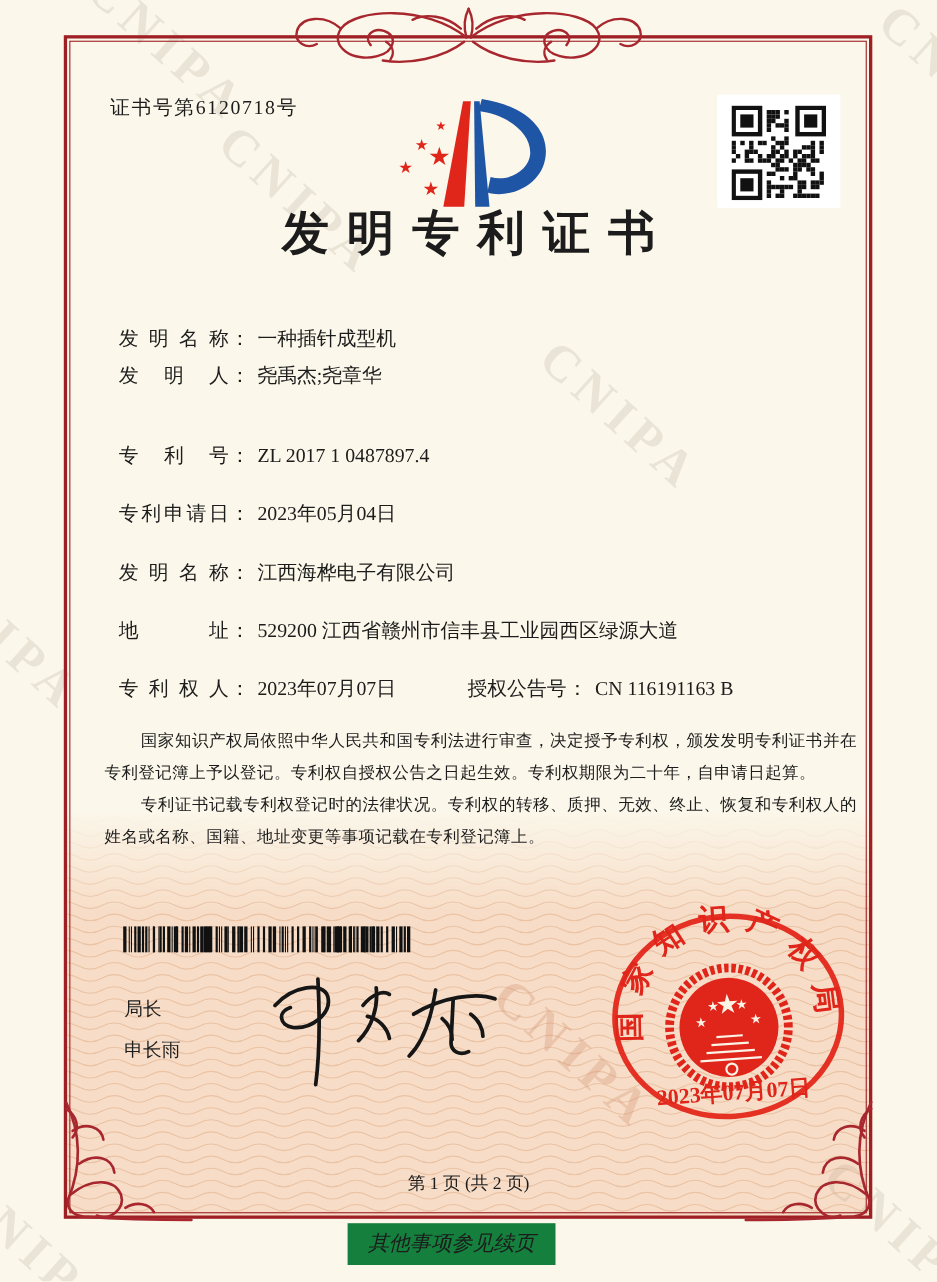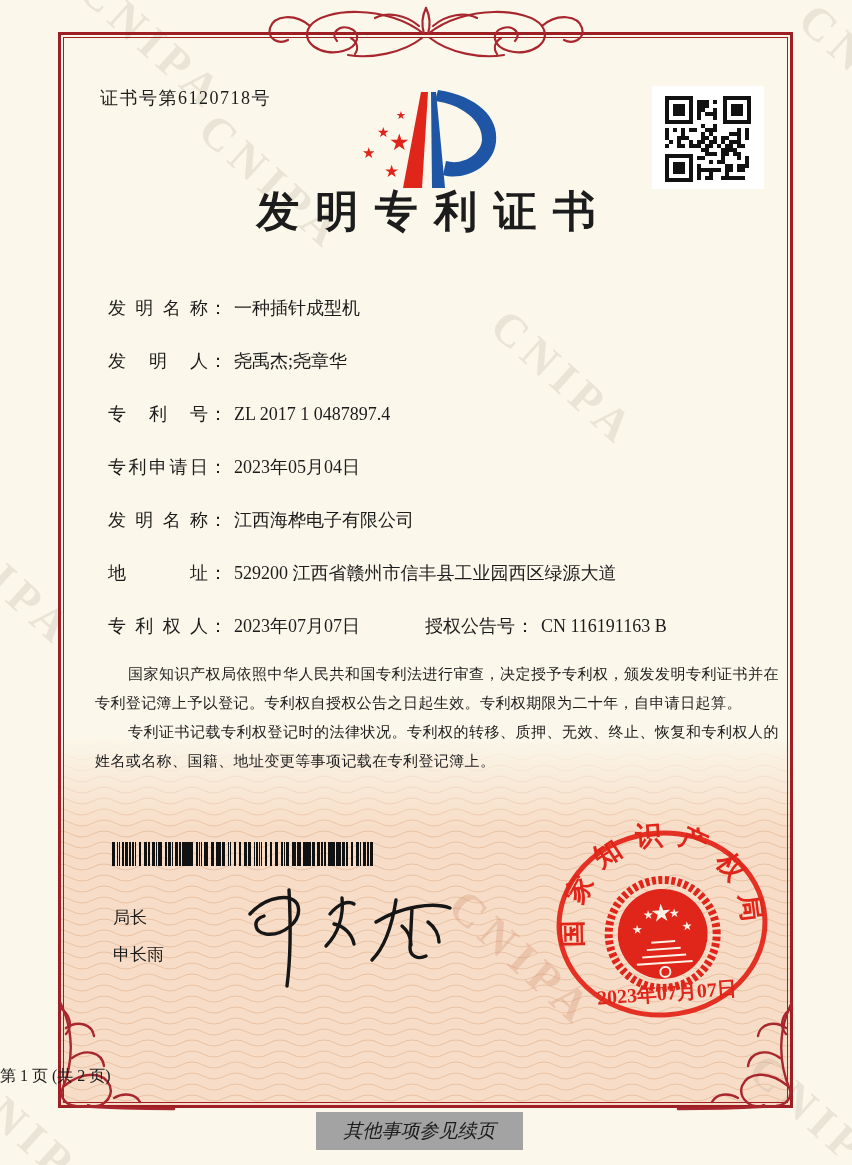--- a/index.html
+++ b/index.html
@@ -39,22 +39,22 @@
            text-align:justify;letter-spacing:.4px;}
   
   #barcode{position:absolute;left:110px;top:842px;z-index:4;}
   
   #sig-title{position:absolute;left:113px;top:906px;font-size:17px;font-family:"Liberation Sans",sans-serif;z-index:4;}
   #sig-name{position:absolute;left:113px;top:943px;font-size:17px;font-family:"Liberation Sans",sans-serif;z-index:4;}
   #sig-script{position:absolute;left:228px;top:878px;z-index:4;}
   
   #seal{position:absolute;left:551px;top:823px;z-index:5;}
   
-  #page-num{position:absolute;left:0;right:0;top:1066px;text-align:left;font-size:16px;z-index:4;}
-  #note-box{position:absolute;left:316px;top:1112px;width:207px;height:38px;background:#a3a3a3;z-index:4;
+  #page-num{position:absolute;left:0;right:0;top:1066px;text-align:center;font-size:16px;z-index:4;}
+  #note-box{position:absolute;left:316px;top:1112px;width:189px;height:38px;background:#15803d;z-index:4;
             text-align:center;line-height:38px;font-size:19px;font-style:italic;}
 </style>
 </head>
 <body>
 
 <div id="page">
 
   <span class="wm" style="left:206px;top:96px">CNIPA</span>
   <span class="wm" style="left:498px;top:292px">CNIPA</span>
   <span class="wm" style="left:-64px;top:492px">CNIPA</span>
@@ -297,21 +297,21 @@
   <span class="logo-star" style="left:377px;top:126px;font-size:14px">★</span>
   <span class="logo-star" style="left:389px;top:131px;font-size:23px">★</span>
   <span class="logo-star" style="left:362px;top:146px;font-size:15px">★</span>
   <span class="logo-star" style="left:384px;top:163px;font-size:17px">★</span>
 
   <div id="title">发明专利证书</div>
 
   <div class="frow" style="top:296px">
     <span class="flabel">发明名称</span><span class="fcolon">：</span><span class="fvalue">一种插针成型机</span>
   </div>
-  <div class="frow" style="top:349px">
+  <div class="frow" style="top:329px">
     <span class="flabel">发明人</span><span class="fcolon">：</span><span class="fvalue">尧禹杰;尧章华</span>
   </div>
   <div class="frow" style="top:402px">
     <span class="flabel">专利号</span><span class="fcolon">：</span><span class="fvalue">ZL 2017 1 0487897.4</span>
   </div>
   <div class="frow" style="top:455px">
     <span class="flabel">专利申请日</span><span class="fcolon">：</span><span class="fvalue">2023年05月04日</span>
   </div>
   <div class="frow" style="top:508px">
     <span class="flabel">发明名称</span><span class="fcolon">：</span><span class="fvalue">江西海桦电子有限公司</span>

